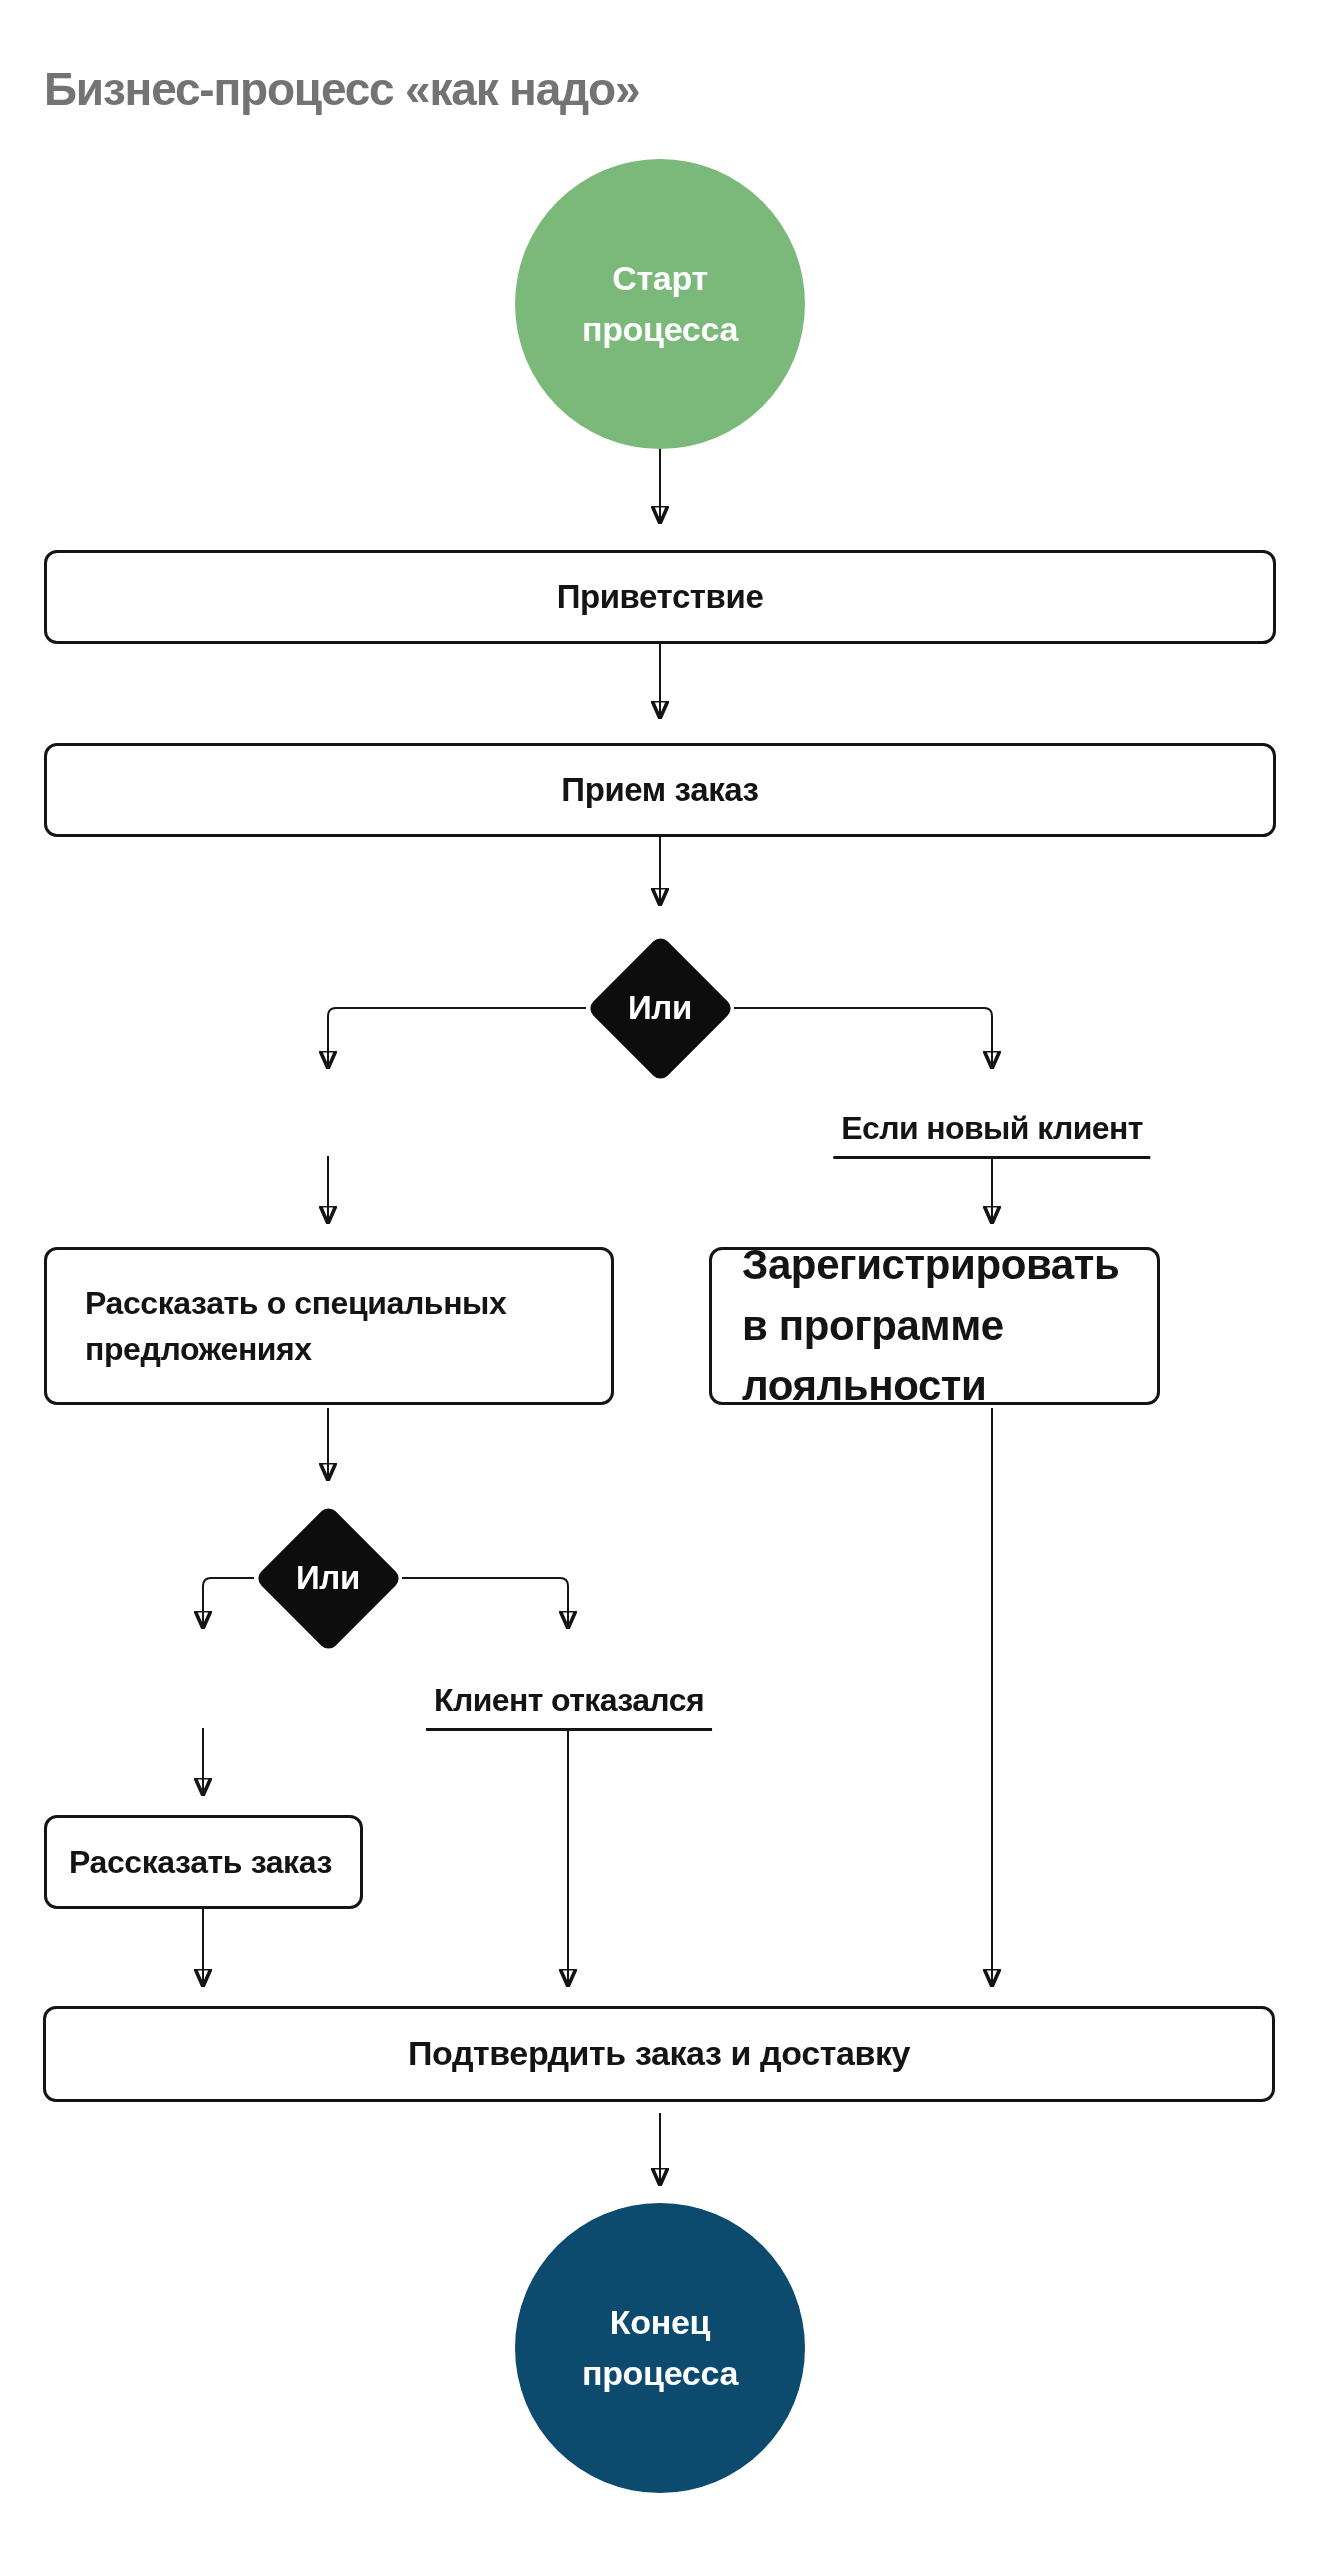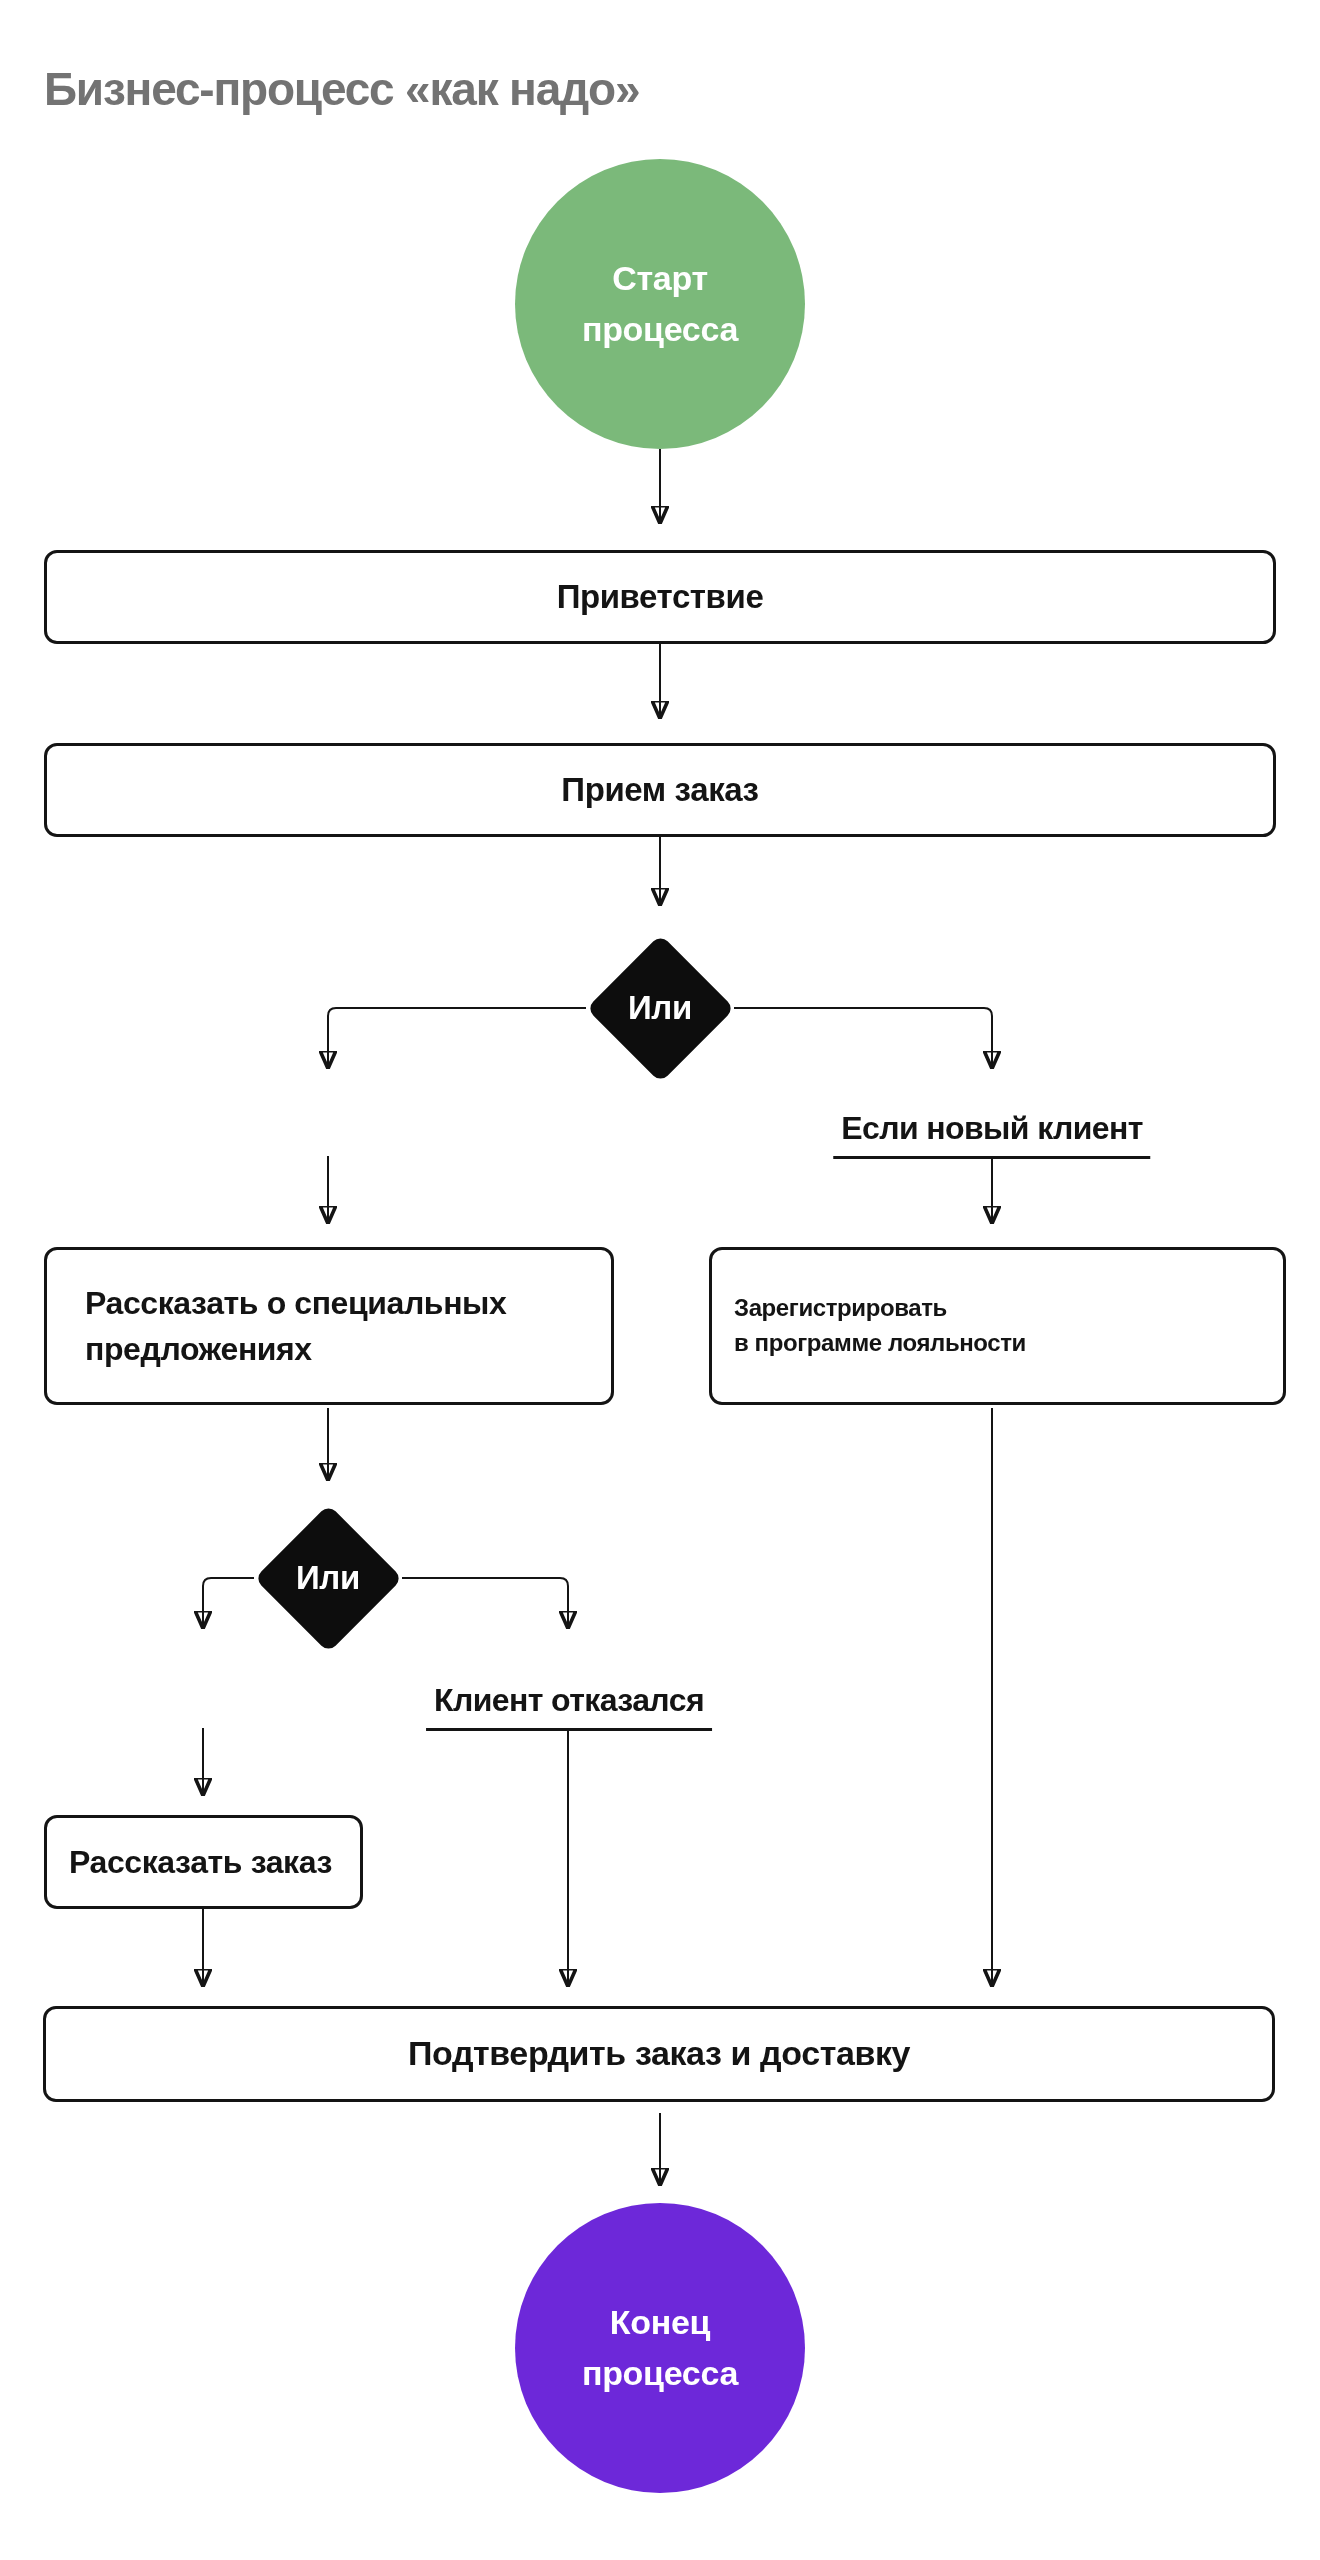--- a/index.html
+++ b/index.html
@@ -27,21 +27,21 @@
     position:absolute;box-sizing:border-box;background:#ffffff;
     border:3px solid #141414;border-radius:13px;
     display:flex;align-items:center;
     font-weight:bold;font-size:33px;letter-spacing:-0.4px;line-height:1.45;
     white-space:pre-line;
   }
   .box.centered{justify-content:center;text-align:center;}
   .node-greeting{left:44px;top:550px;width:1232px;height:94px;}
   .node-order{left:44px;top:743px;width:1232px;height:94px;}
   .node-offers{left:44px;top:1247px;width:570px;height:158px;padding-left:38px;padding-right:20px;font-size:32px;}
-  .node-register{left:709px;top:1247px;width:577px;height:158px;padding-left:22px;padding-right:20px;font-size:24px;}
+  .node-register{left:709px;top:1247px;width:451px;height:158px;padding-left:30px;padding-right:20px;font-size:42px;}
   .node-addorder{left:44px;top:1815px;width:319px;height:94px;padding-left:22px;font-size:32px;}
   .node-confirm{left:43px;top:2006px;width:1232px;height:96px;font-size:34px;}
 
   .diamond{position:absolute;width:148px;height:148px;}
   .diamond .shape{
     position:absolute;left:21.5px;top:21.5px;width:105px;height:105px;
     background:#0d0d0d;transform:rotate(45deg);border-radius:10px;
   }
   .diamond .lbl{
     position:absolute;left:0;top:0;width:100%;height:100%;
@@ -115,16 +115,16 @@
     <div class="shape" style="background-color: rgb(13, 13, 13);"></div>
     <span class="lbl">Или</span>
   </div>
 
   <div class="branch-label lbl-refused">Клиент отказался</div>
 
   <div class="box node-addorder">Рассказать заказ</div>
 
   <div class="box centered node-confirm">Подтвердить заказ и доставку</div>
 
-  <div class="terminator node-end" style="background-color: #6d28d9;">Конец
+  <div class="terminator node-end" style="background-color: #0c4a6e;">Конец
 процесса</div>
 
 </div>
 
 </body></html>

